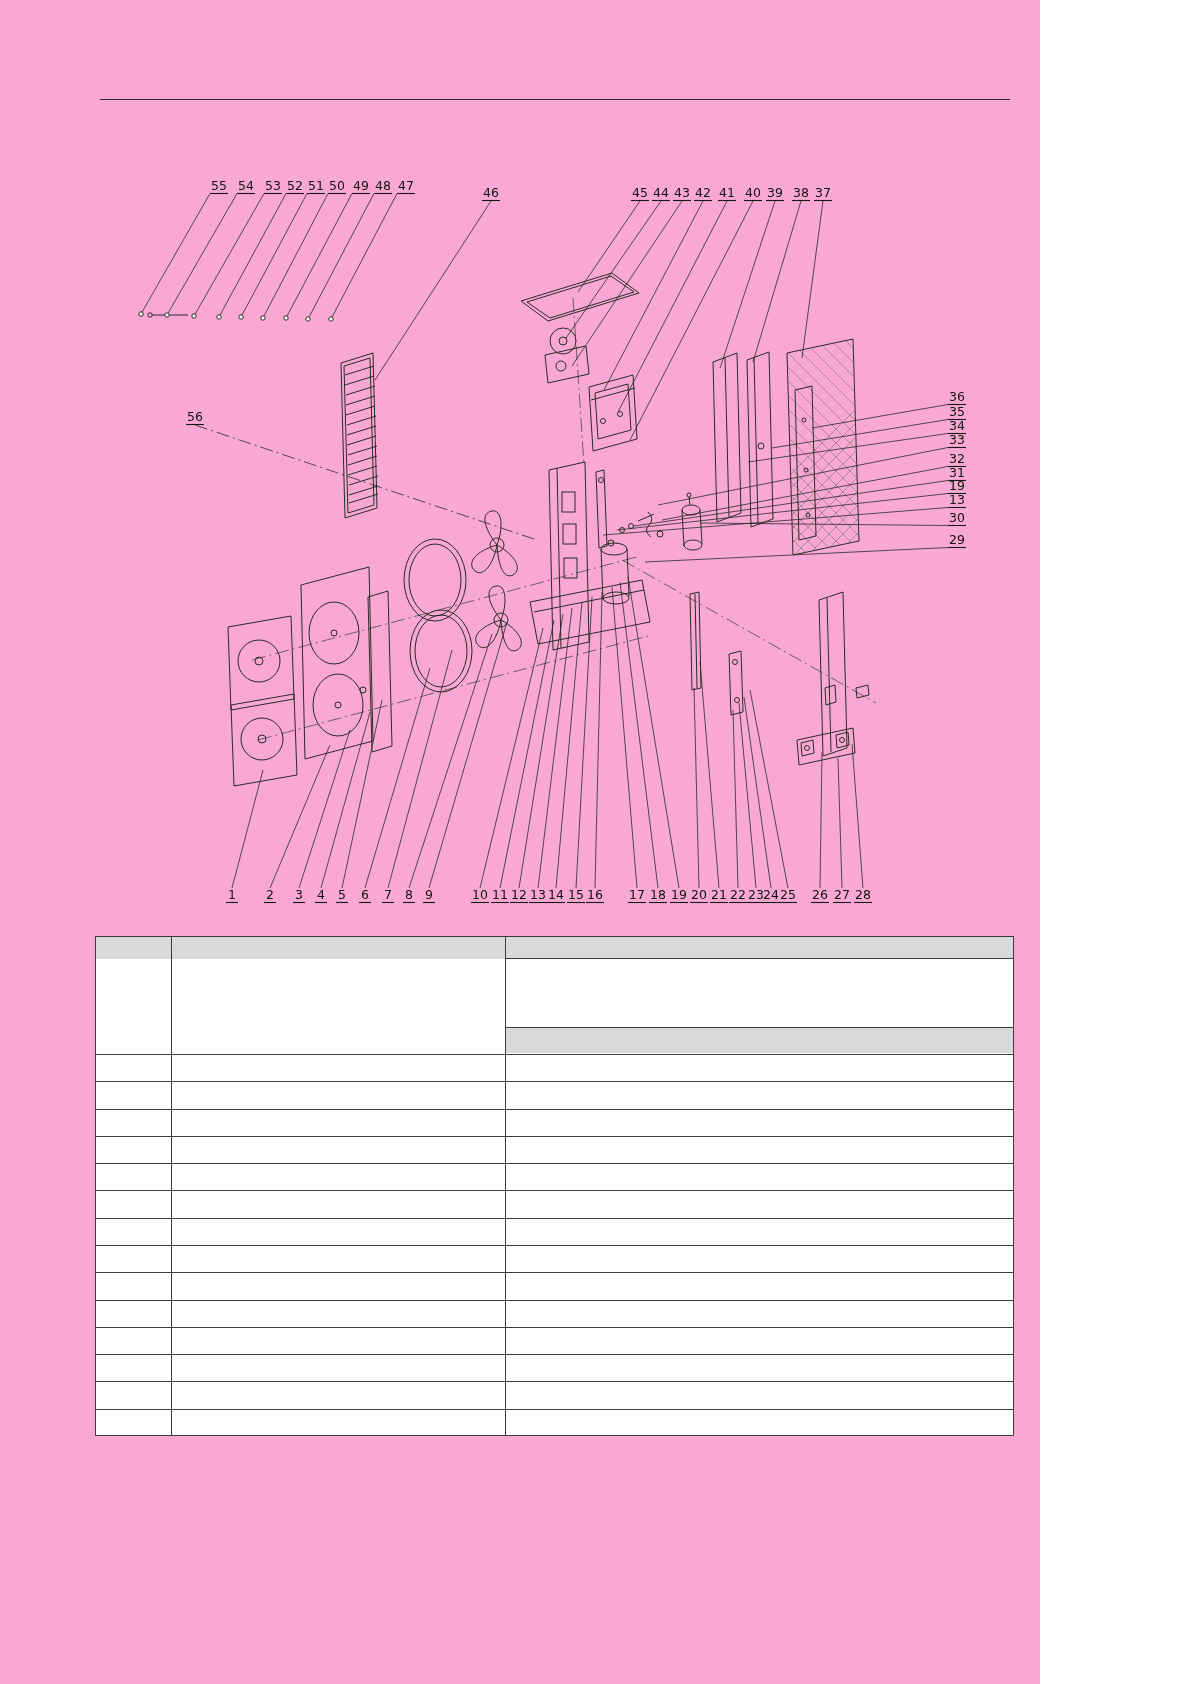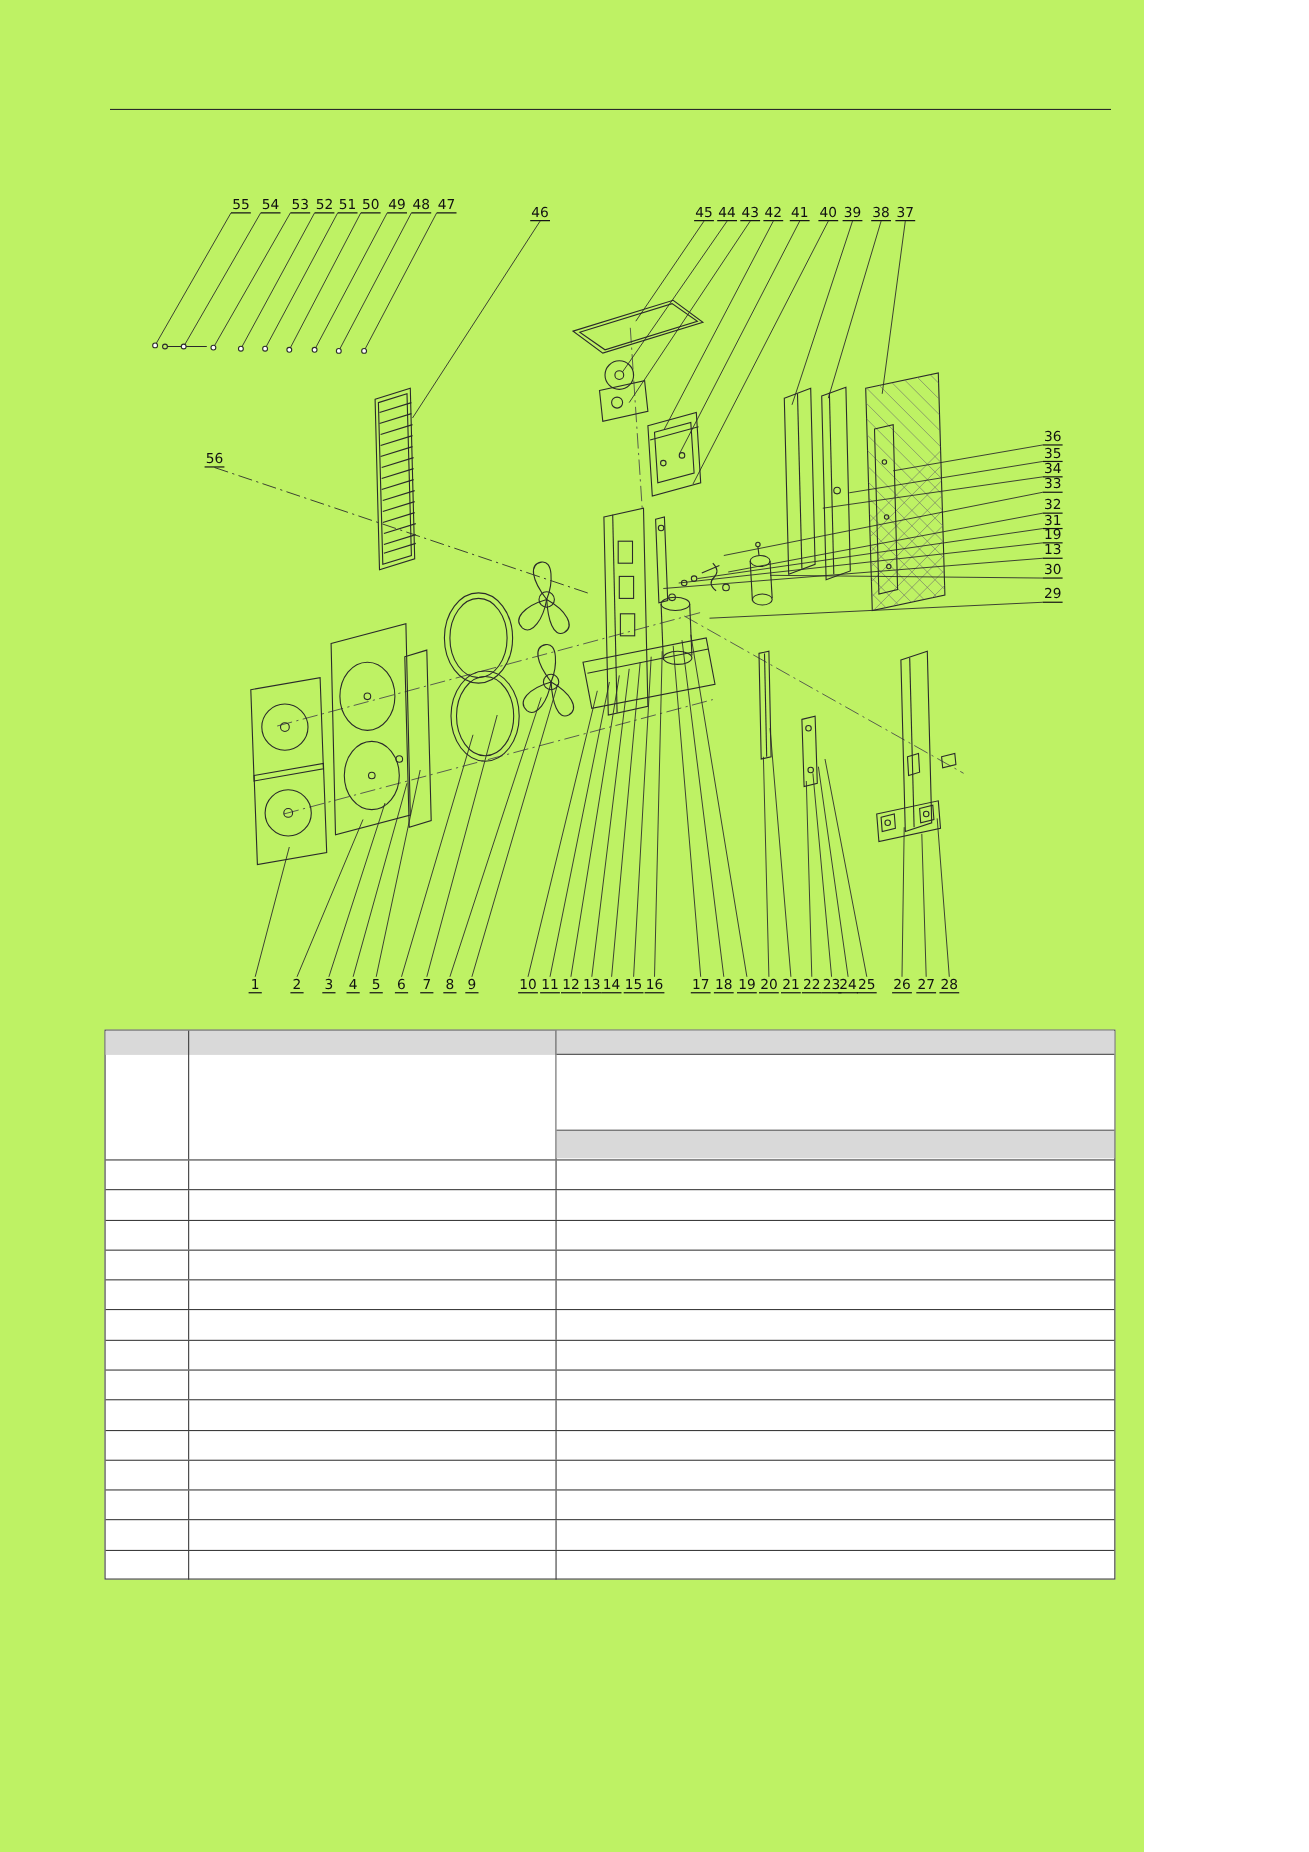--- a/index.html
+++ b/index.html
@@ -1,18 +1,18 @@
 <!DOCTYPE html>
 <html><head>
 <meta charset="utf-8">
 <style>
   *{box-sizing:border-box;margin:0;padding:0}
   html,body{background:#ffffff}
   body{font-family:"DejaVu Sans",sans-serif}
-  .page{position:relative;width:1040px;height:1684px;background:#bef264;overflow:hidden}
+  .page{position:relative;width:1040px;height:1684px;background:#f9a8d4;overflow:hidden}
   .header-rule{position:absolute;left:100px;top:99px;width:910px;height:1px;background:#2a2a2a}
 
   svg.diagram{position:absolute;left:0;top:110px;width:1190px;height:825px}
   .art{stroke:#2a2a2a;stroke-width:1;fill:none}
   .art line,.art polygon,.art ellipse,.art circle,.art rect,.art path{vector-effect:none}
   .leader{stroke:#2a2a2a;stroke-width:0.8;fill:none}
   .leader.dash{stroke-dasharray:13 4 2 4}
   .uline{stroke:#161616;stroke-width:1.1}
   .plabel{font:12.5px "DejaVu Sans",sans-serif;fill:#111;text-anchor:middle}
   .screwhead{fill:#ffffff;stroke:#2a2a2a;stroke-width:1}

